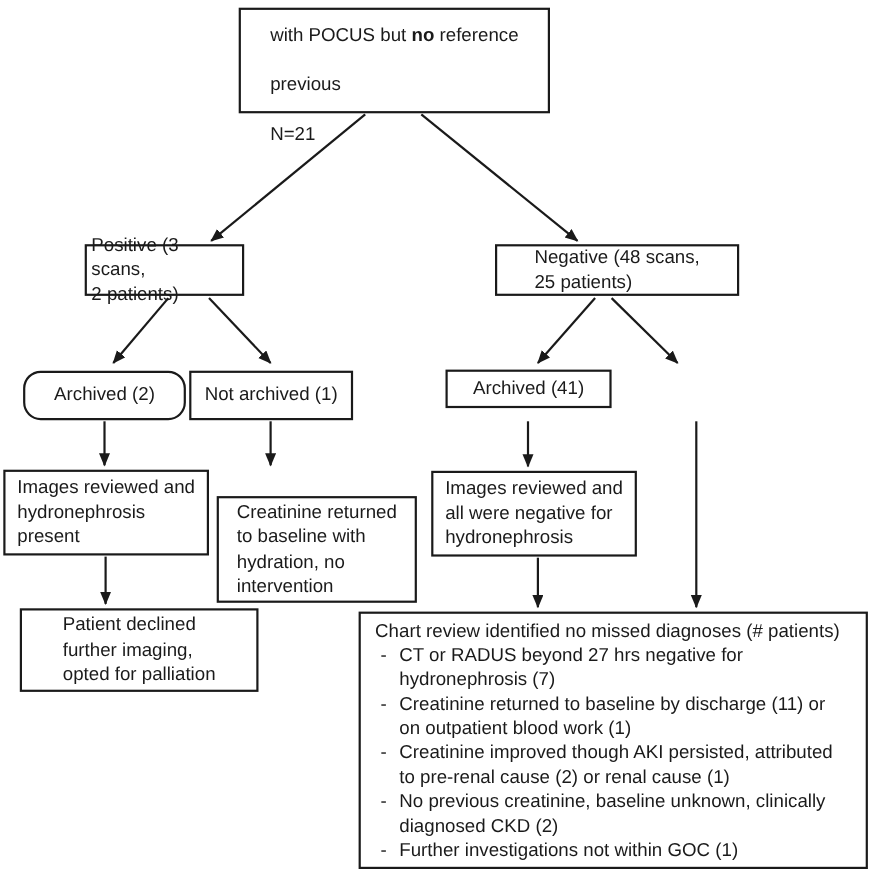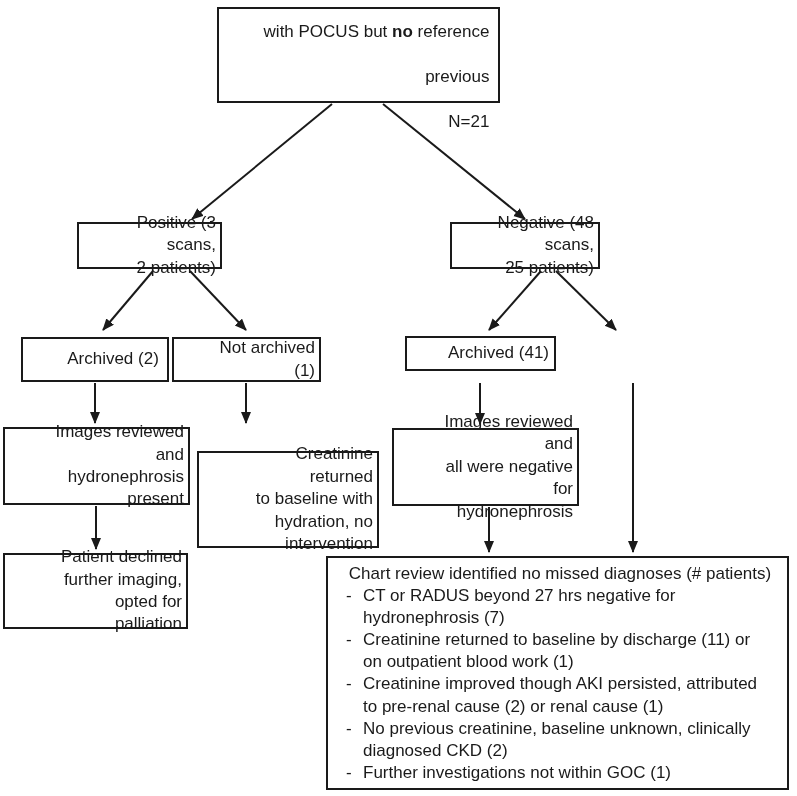--- a/index.html
+++ b/index.html
@@ -18,36 +18,35 @@
     left: 0; top: 0;
     width: 797px; height: 796px;
   }
   .box {
     position: absolute;
     border: 2px solid #1a1a1a;
     background: #ffffff;
     display: flex;
     align-items: center;
     justify-content: center;
-    text-align: right;
+    text-align: left;
     font-size: 17px;
     line-height: 1.32;
-    padding-left: 36px;
   }
   .box .t {
     white-space: pre-line;
     padding: 2px 4px;
   }
   .chart-review {
     display: block;
     text-align: left;
     padding: 5px 8px 4px 11px;
     line-height: 1.3;
   }
-  .cr-title { padding-left: 2px; text-align: center; }
+  .cr-title { padding-left: 2px; }
   .bullet { display: flex; }
   .bullet .marker { flex: 0 0 24px; padding-left: 7px; }
   .bullet .btext { flex: 1; white-space: pre-line; }
   b { font-weight: bold; }
 </style>
 </head>
 <body>
 
 <div class="stage">
 
@@ -79,26 +78,26 @@
       <span>previous</span><br>
       <span>N=21</span>
     </div>
   </div>
 
   <div class="box" style="left:77px; top:222px; width:145px; height:47px;">
     <div class="t">Positive (3 scans,
 2 patients)</div>
   </div>
 
-  <div class="box" style="left:450px; top:222px; width:150px; height:47px;">
+  <div class="box" style="left:450px; top:222px; width:222px; height:47px;">
     <div class="t">Negative (48 scans,
 25 patients)</div>
   </div>
 
-  <div class="box" style="left:21px; top:337px; width:148px; height:45px;">
+  <div class="box" style="left:21px; top:337px; width:148px; height:45px;border-radius:16px;">
     <div class="t">Archived (2)</div>
   </div>
 
   <div class="box" style="left:172px; top:337px; width:149px; height:45px;">
     <div class="t">Not archived (1)</div>
   </div>
 
   <div class="box" style="left:405px; top:336px; width:151px; height:35px;">
     <div class="t">Archived (41)</div>
   </div>
@@ -116,21 +115,21 @@
 hydration, no
 intervention</div>
   </div>
 
   <div class="box" style="left:392px; top:428px; width:187px; height:78px;">
     <div class="t">Images reviewed and
 all were negative for
 hydronephrosis</div>
   </div>
 
-  <div class="box" style="left:3px; top:553px; width:185px; height:76px;">
+  <div class="box" style="left:18px; top:553px; width:217px; height:76px;">
     <div class="t">Patient declined
 further imaging,
 opted for palliation</div>
   </div>
 
   <div class="box chart-review" style="left:326px; top:556px; width:463px; height:234px;">
     <div class="cr-title">Chart review identified no missed diagnoses (# patients)</div>
     <div class="cr-list">
 
         <div class="bullet">

